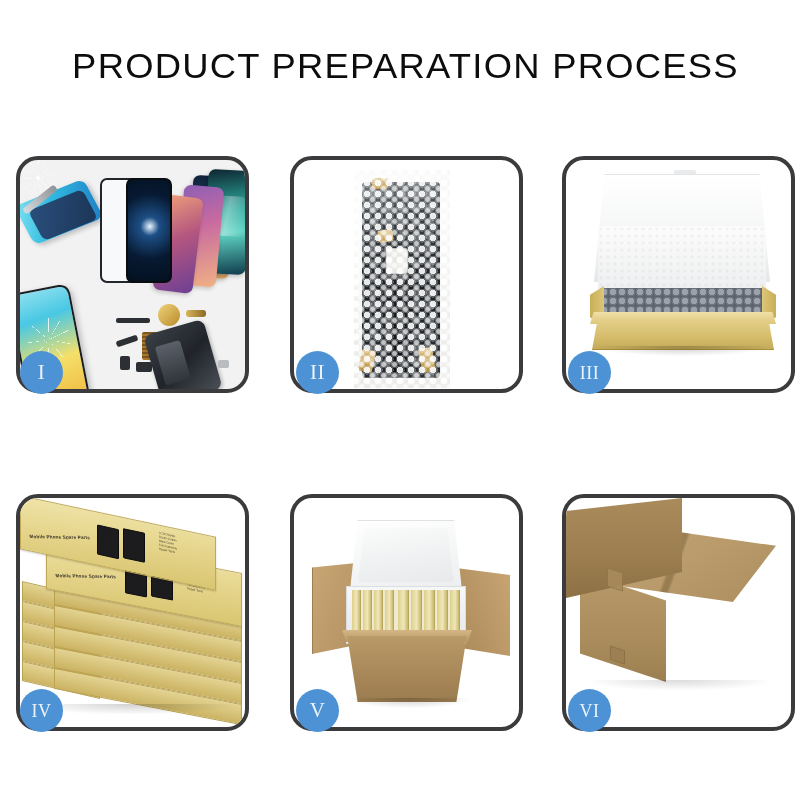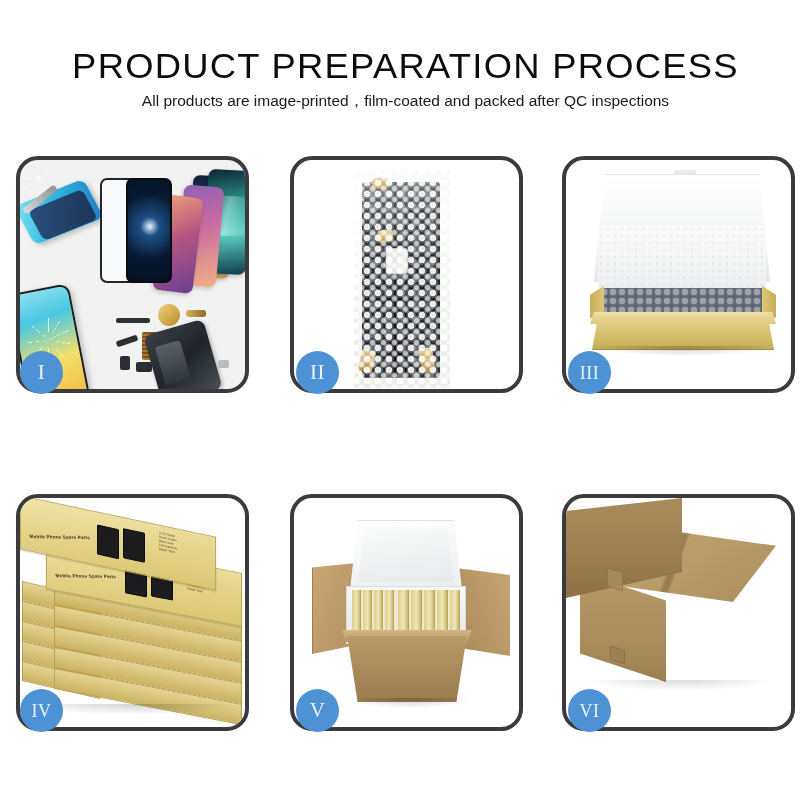--- a/index.html
+++ b/index.html
@@ -375,21 +375,20 @@
     background:radial-gradient(ellipse at 50% 0%, rgba(0,0,0,.14), transparent 76%);
   }
 </style>
 </head>
 <body>
 
 <div class="page">
 
   <div class="header">
     <div class="title">PRODUCT PREPARATION PROCESS</div>
-    <div class="subtitle">All products are image-printed，film-coated and packed after QC inspections</div>
   </div>
 
   <div class="grid">
 
     <div class="panel p1">
       <div class="art">
         <div class="ph p1-cyan"></div>
         <div class="ph p1-cyan2"></div>
         <div class="ph p1-f3"></div>
         <div class="ph p1-f4"></div>

